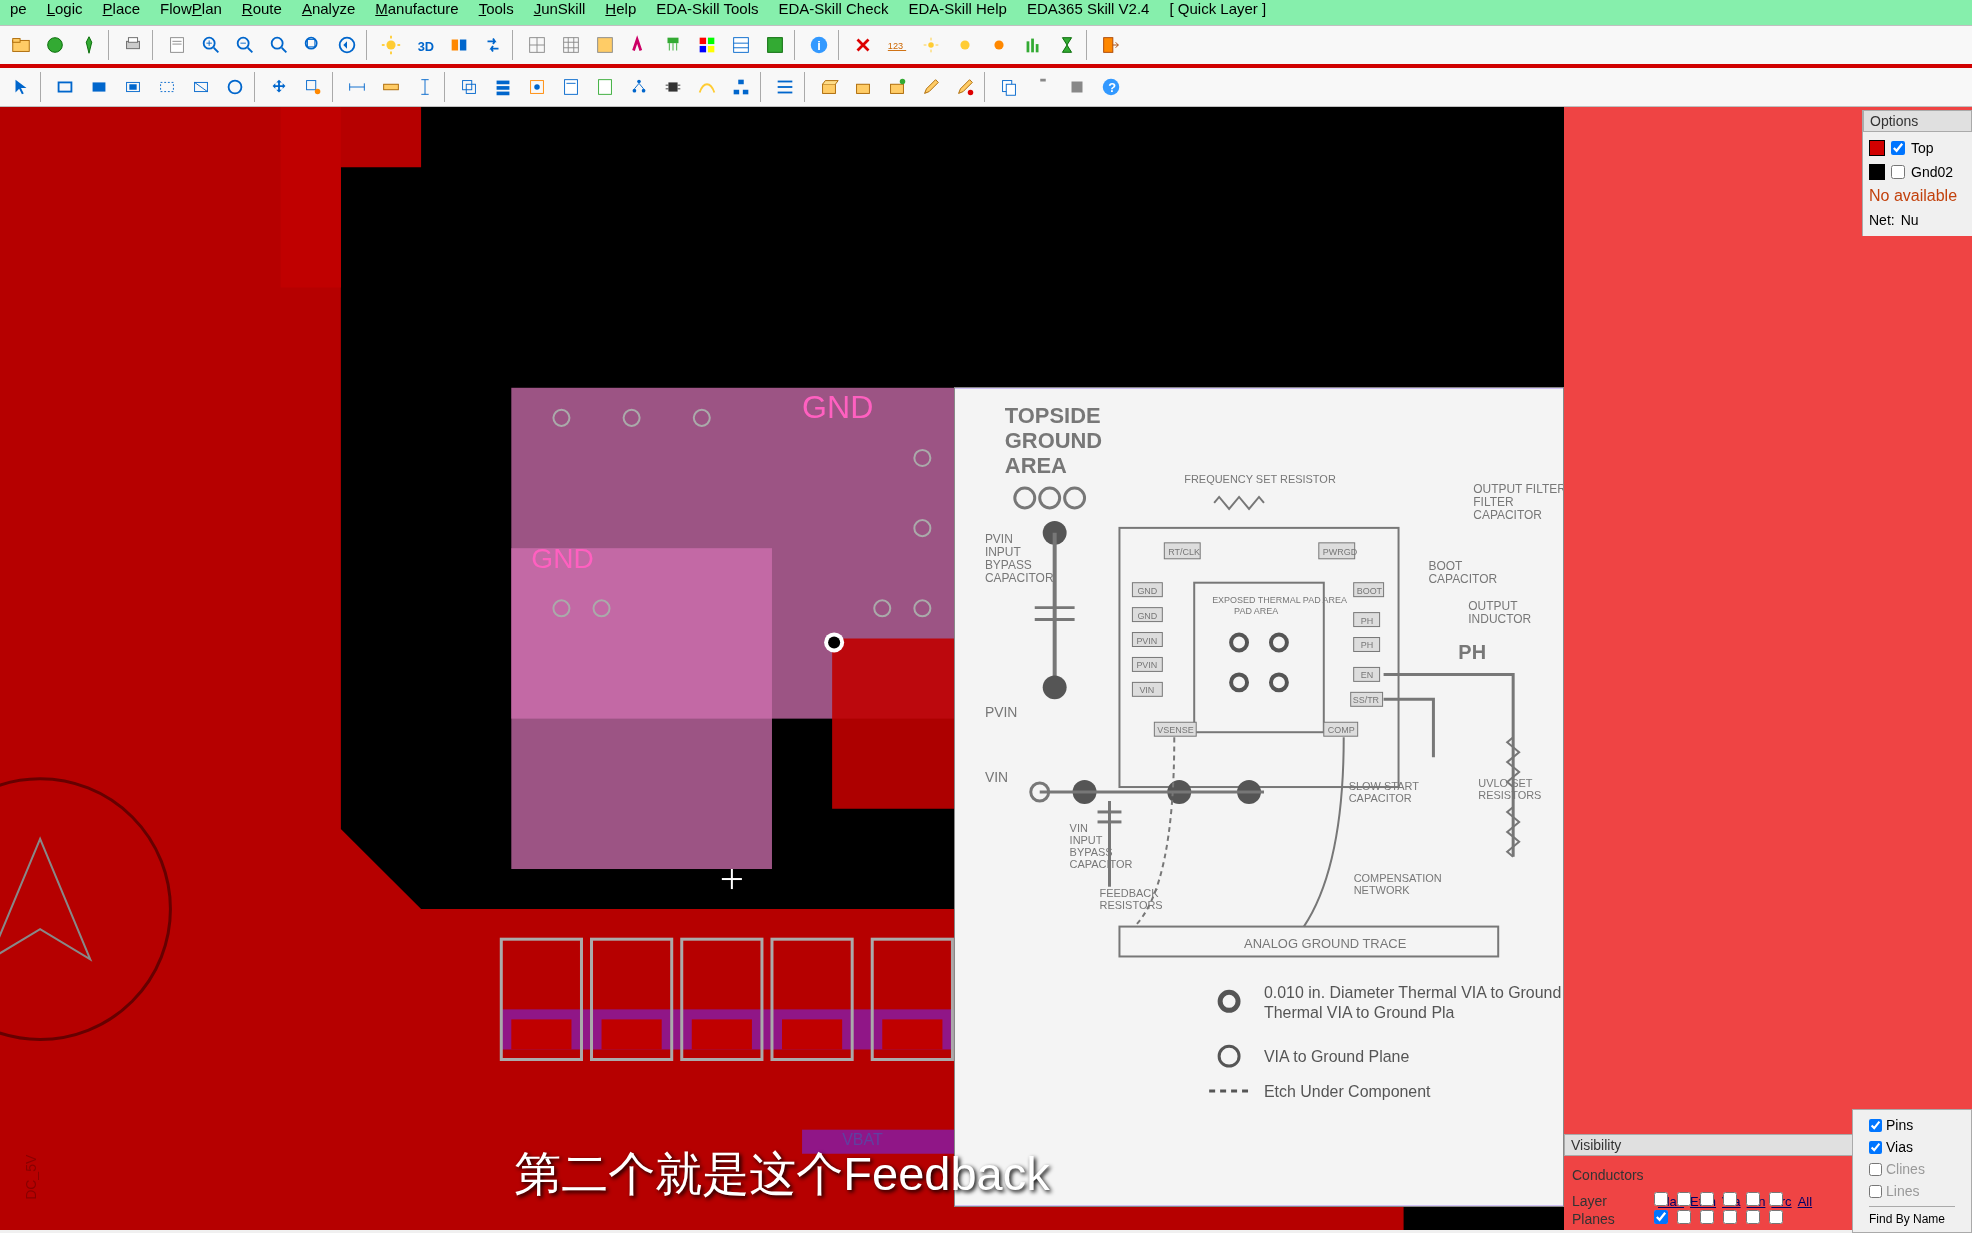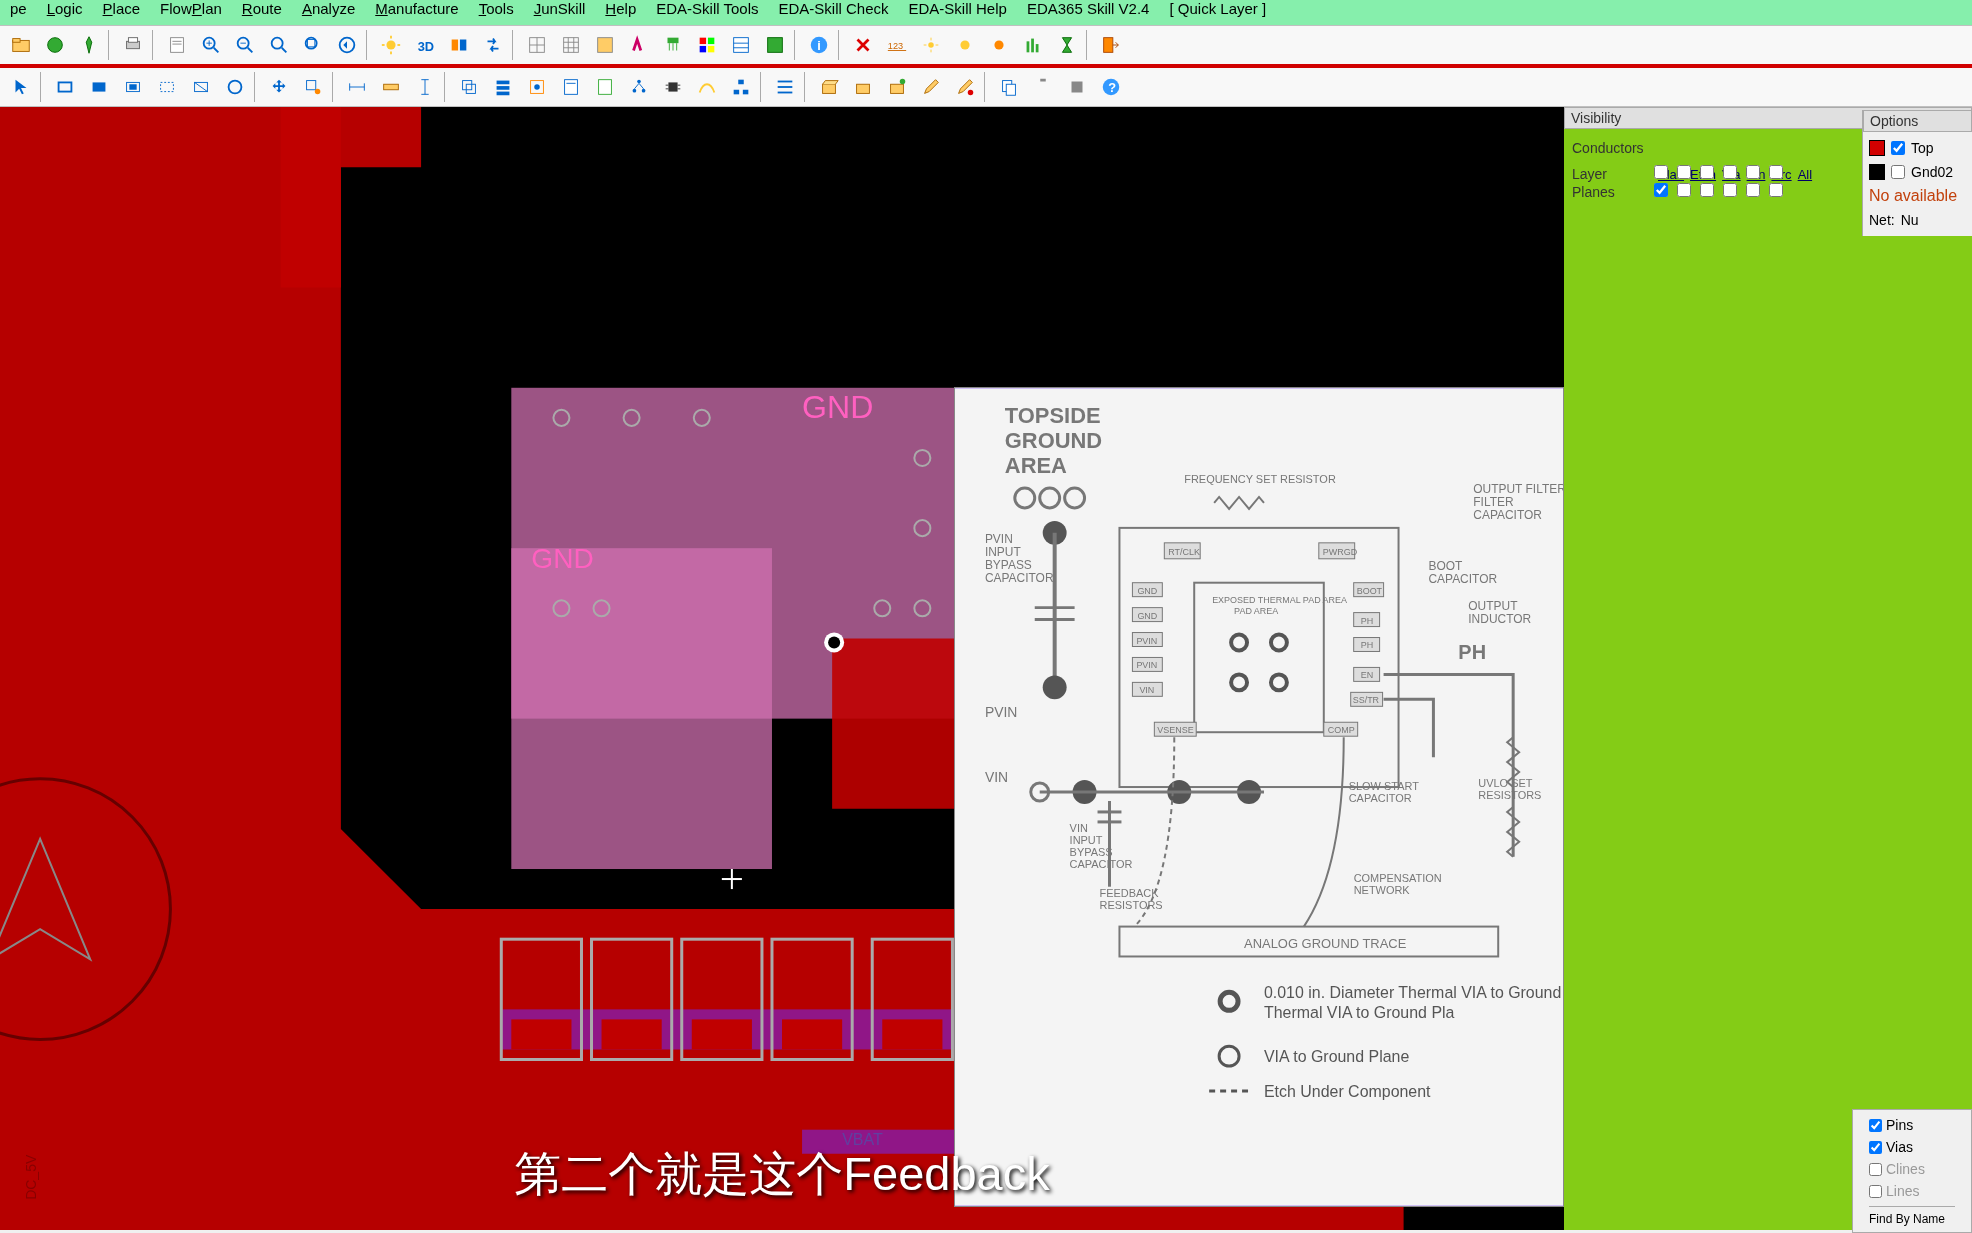--- a/index.html
+++ b/index.html
@@ -14,21 +14,21 @@
   
   .toolbar-row { background: #f8f8f8; border-bottom: 4px solid #d10000; display: flex; align-items: center; padding: 2px 4px; gap: 0; }
   .toolbar-row.second { border-bottom: 1px solid #c0c0c0; }
   .tb-btn { width: 34px; height: 34px; display: flex; align-items: center; justify-content: center; border: 1px solid transparent; position: relative; }
   .tb-sep { width: 6px; height: 30px; border-left: 1px solid #aaa; margin: 0 2px; }
   .tb-btn svg { width: 22px; height: 22px; }
   
   
   .main { display: flex; height: calc(100% - 26px - 42px - 42px); }
   .canvas-area { flex: 1; background: #000; position: relative; overflow: hidden; }
-  .right-panels { width: 408px; display: flex; flex-direction: column; background: #84cc16; }
+  .right-panels { width: 408px; display: flex; flex-direction: column; background: #ef4444; justify-content: flex-end; }
   .options-panel { position: absolute; right: 0; top: 110px; width: 110px; background: #f0f0f0; border-left: 1px solid #aaa; height: 200px; }
   
   
   .panel-hdr { background: #e0e0e0; border: 1px solid #aaa; font-size: 14px; padding: 2px 6px; display: flex; align-items: center; justify-content: space-between; height: 22px; }
   .panel-hdr .title { color: #333; }
   .panel-hdr .ctrls { display: flex; gap: 4px; font-size: 12px; color: #666; }
   .panel-hdr .ctrls span { cursor: default; }
   .panel-body { padding: 6px 8px; font-size: 14px; }
   .panel-row { display: flex; align-items: center; height: 26px; }
   .panel-row .lbl { width: 86px; color: #333; }

